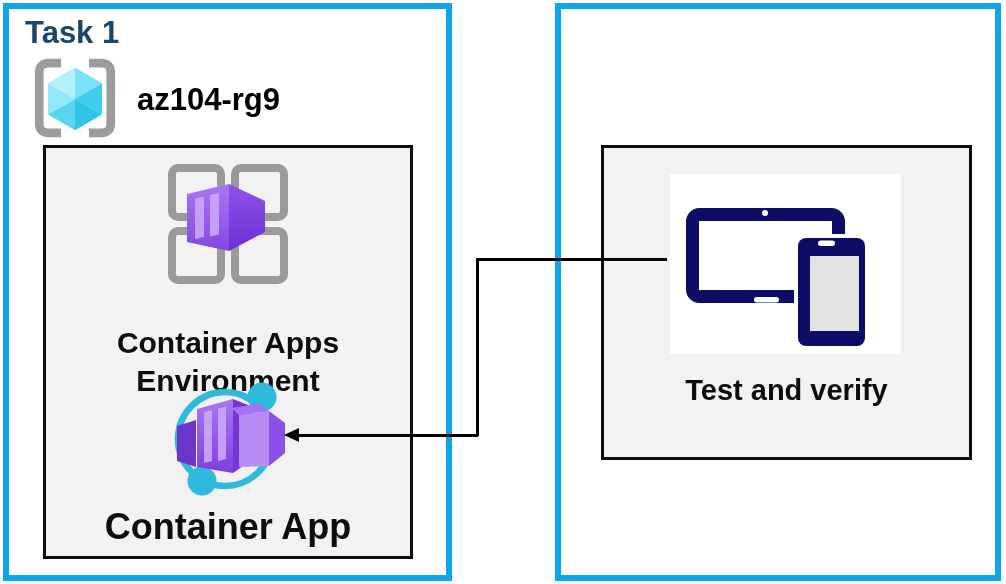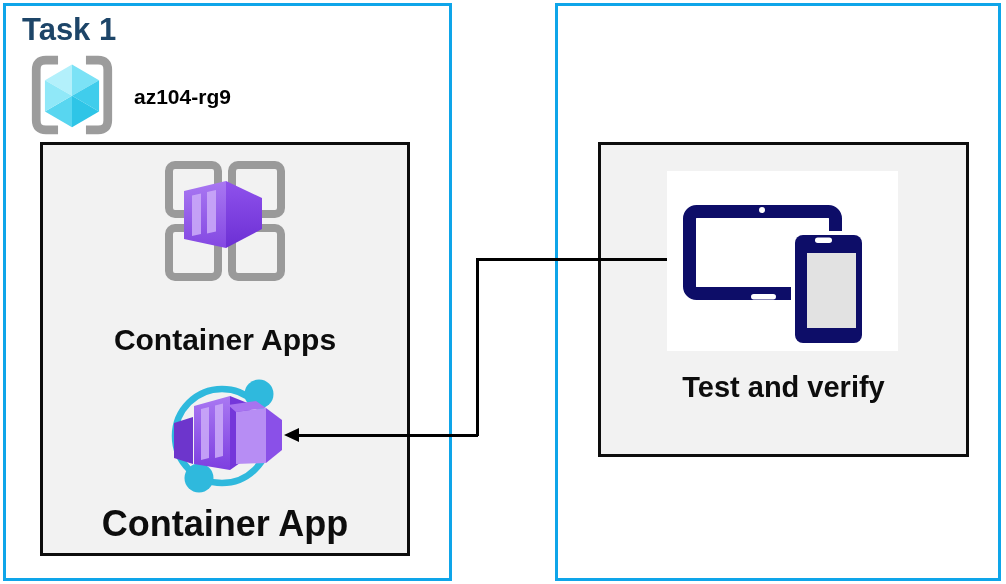--- a/index.html
+++ b/index.html
@@ -1,27 +1,27 @@
 <!DOCTYPE html>
 <html><head>
 <meta charset="utf-8">
 <style>
   html,body{margin:0;padding:0;background:#ffffff;}
   body{font-family:"Liberation Sans", sans-serif;}
   .canvas{position:relative;width:1006px;height:584px;background:#ffffff;overflow:hidden;}
-  .task-box{position:absolute;box-sizing:border-box;border:3px solid #0ea5e9;background:#fff;}
+  .task-box{position:absolute;box-sizing:border-box;border:6px solid #0ea5e9;background:#fff;}
   .task-title{position:absolute;font-weight:bold;font-size:31px;color:#1d4568;letter-spacing:0px;}
   .inner-box{position:absolute;box-sizing:border-box;border:3px solid #0d0d0d;background:#f2f2f2;}
   .icon-abs{position:absolute;}
   .label{position:absolute;width:100%;text-align:center;font-weight:bold;color:#0d0d0d;}
   .env-label{top:140px;font-size:30px;line-height:38px;margin-top:36px;}
   .app-label{top:358px;font-size:36px;}
   .test-label{top:226px;font-size:29px;}
   .rg-row{position:absolute;left:22px;top:48px;display:flex;align-items:center;}
-  .rg-name{font-weight:bold;font-size:21px;color:#000;margin-left:18px;}
+  .rg-name{font-weight:bold;font-size:31px;color:#000;margin-left:18px;}
   .white-panel{position:absolute;background:#ffffff;}
   .conn{position:absolute;background:#000;z-index:6;}
   .arrow-left{position:absolute;z-index:7;width:0;height:0;
     border-top:7px solid transparent;border-bottom:7px solid transparent;border-right:15px solid #000;}
 </style>
 </head>
 <body>
 
 <div class="canvas">
 
@@ -68,20 +68,21 @@
             <polygon points="0,10 42,0 42,67 0,58" fill="url(#gEnvF)"></polygon>
             <polygon points="42,0 78,17 78,48 42,67" fill="url(#gEnvR)"></polygon>
             <polygon points="8,14.5 17,12.5 17,53 8,55" fill="#c9a7f7" opacity="0.9"></polygon>
             <polygon points="23,11 32,9 32,50.5 23,52.5" fill="#c9a7f7" opacity="0.9"></polygon>
           </g>
         </svg>
       </span>
 
       <div class="label env-label">
         <div>Container Apps</div>
+        <div>Environment</div>
       </div>
 
       <span class="icon-abs" style="left:123px;top:233px;">
         <svg width="118" height="116" viewBox="0 0 118 116">
           <defs>
             <linearGradient id="gAppF" x1="0" y1="0" x2="0" y2="1">
               <stop offset="0" stop-color="#a978f2"></stop>
                 <stop offset="1" stop-color="#7d3fe0"></stop>
             </linearGradient>
           </defs>

